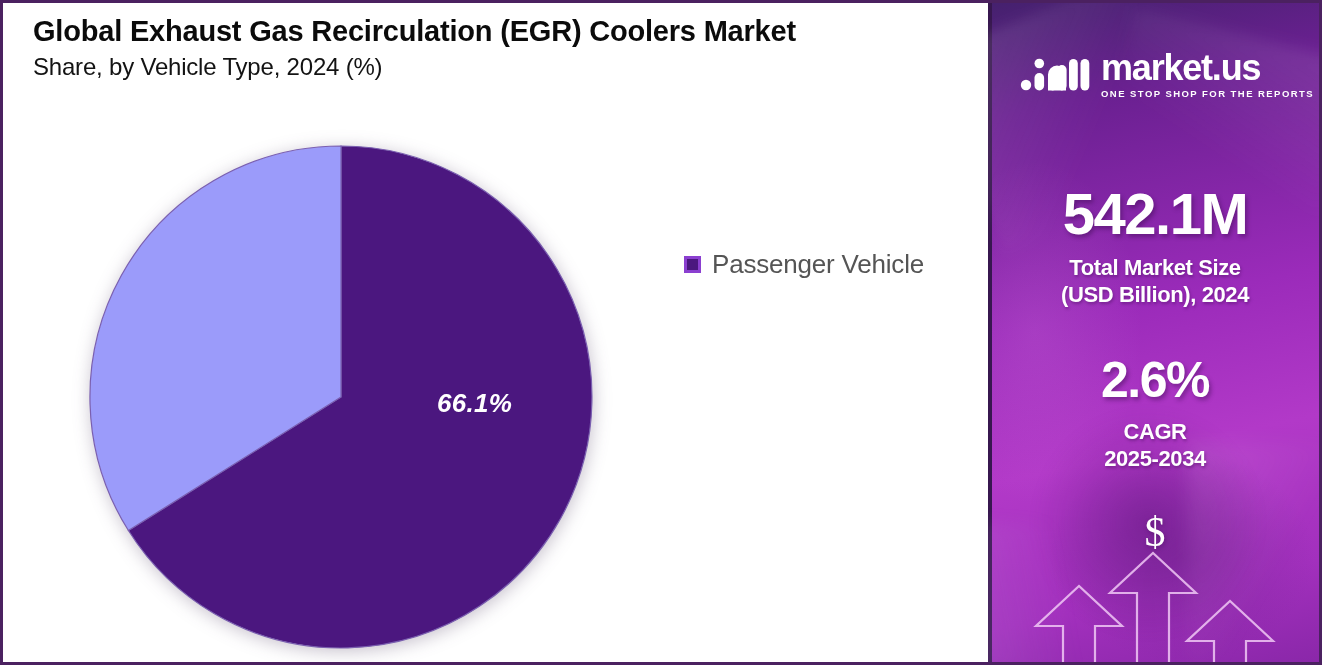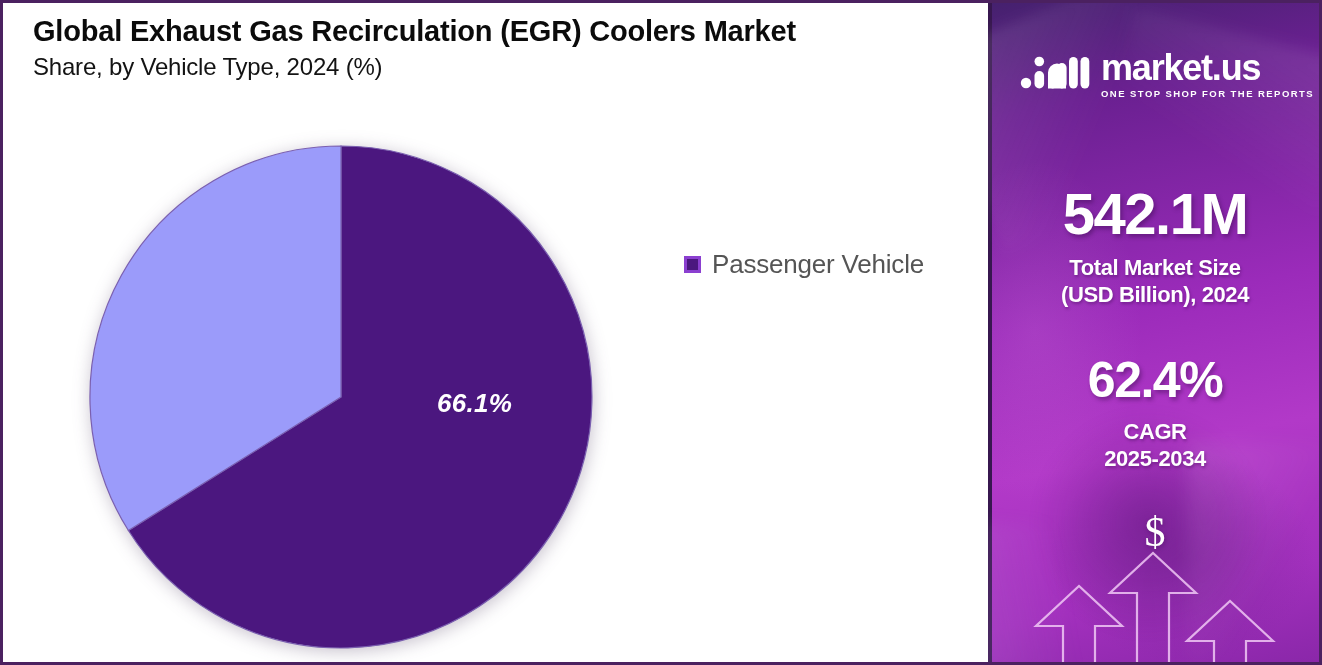--- a/index.html
+++ b/index.html
@@ -169,21 +169,21 @@
     background: linear-gradient(80deg, rgba(200,160,230,0.16), rgba(200,160,230,0) 70%);
     filter: blur(8px);
   }
 
   
   .logo {
     position: absolute;
     left: 32px;
     top: 48px;
     display: flex;
-    align-items: flex-start;
+    align-items: flex-end;
     gap: 11px;
   }
   .logo-mark { flex: 0 0 auto; margin-top: 2px; }
   .logo-text-block { display: flex; flex-direction: column; }
   .logo-word {
     font-size: 36px;
     font-weight: bold;
     color: #ffffff;
     letter-spacing: -1.2px;
     line-height: 0.95;
@@ -310,21 +310,21 @@
 
     <div class="stat-block stat-1">
       <div class="stat-value">542.1M</div>
       <div class="stat-caption">
         <div>Total Market Size</div>
         <div>(USD Billion), 2024</div>
       </div>
     </div>
 
     <div class="stat-block stat-2">
-      <div class="stat-value small">62.4%</div>
+      <div class="stat-value small">2.6%</div>
       <div class="stat-caption cagr">
         <div>CAGR</div>
         <div>2025-2034</div>
       </div>
     </div>
 
     <div class="arrow-group">
       <div class="dollar">$</div>
       <svg width="334" height="160" viewBox="0 0 334 160" style="position:absolute;left:0;top:0;">
         <g fill="none" stroke="#f0c8f5" stroke-width="2.2" opacity="0.85">

